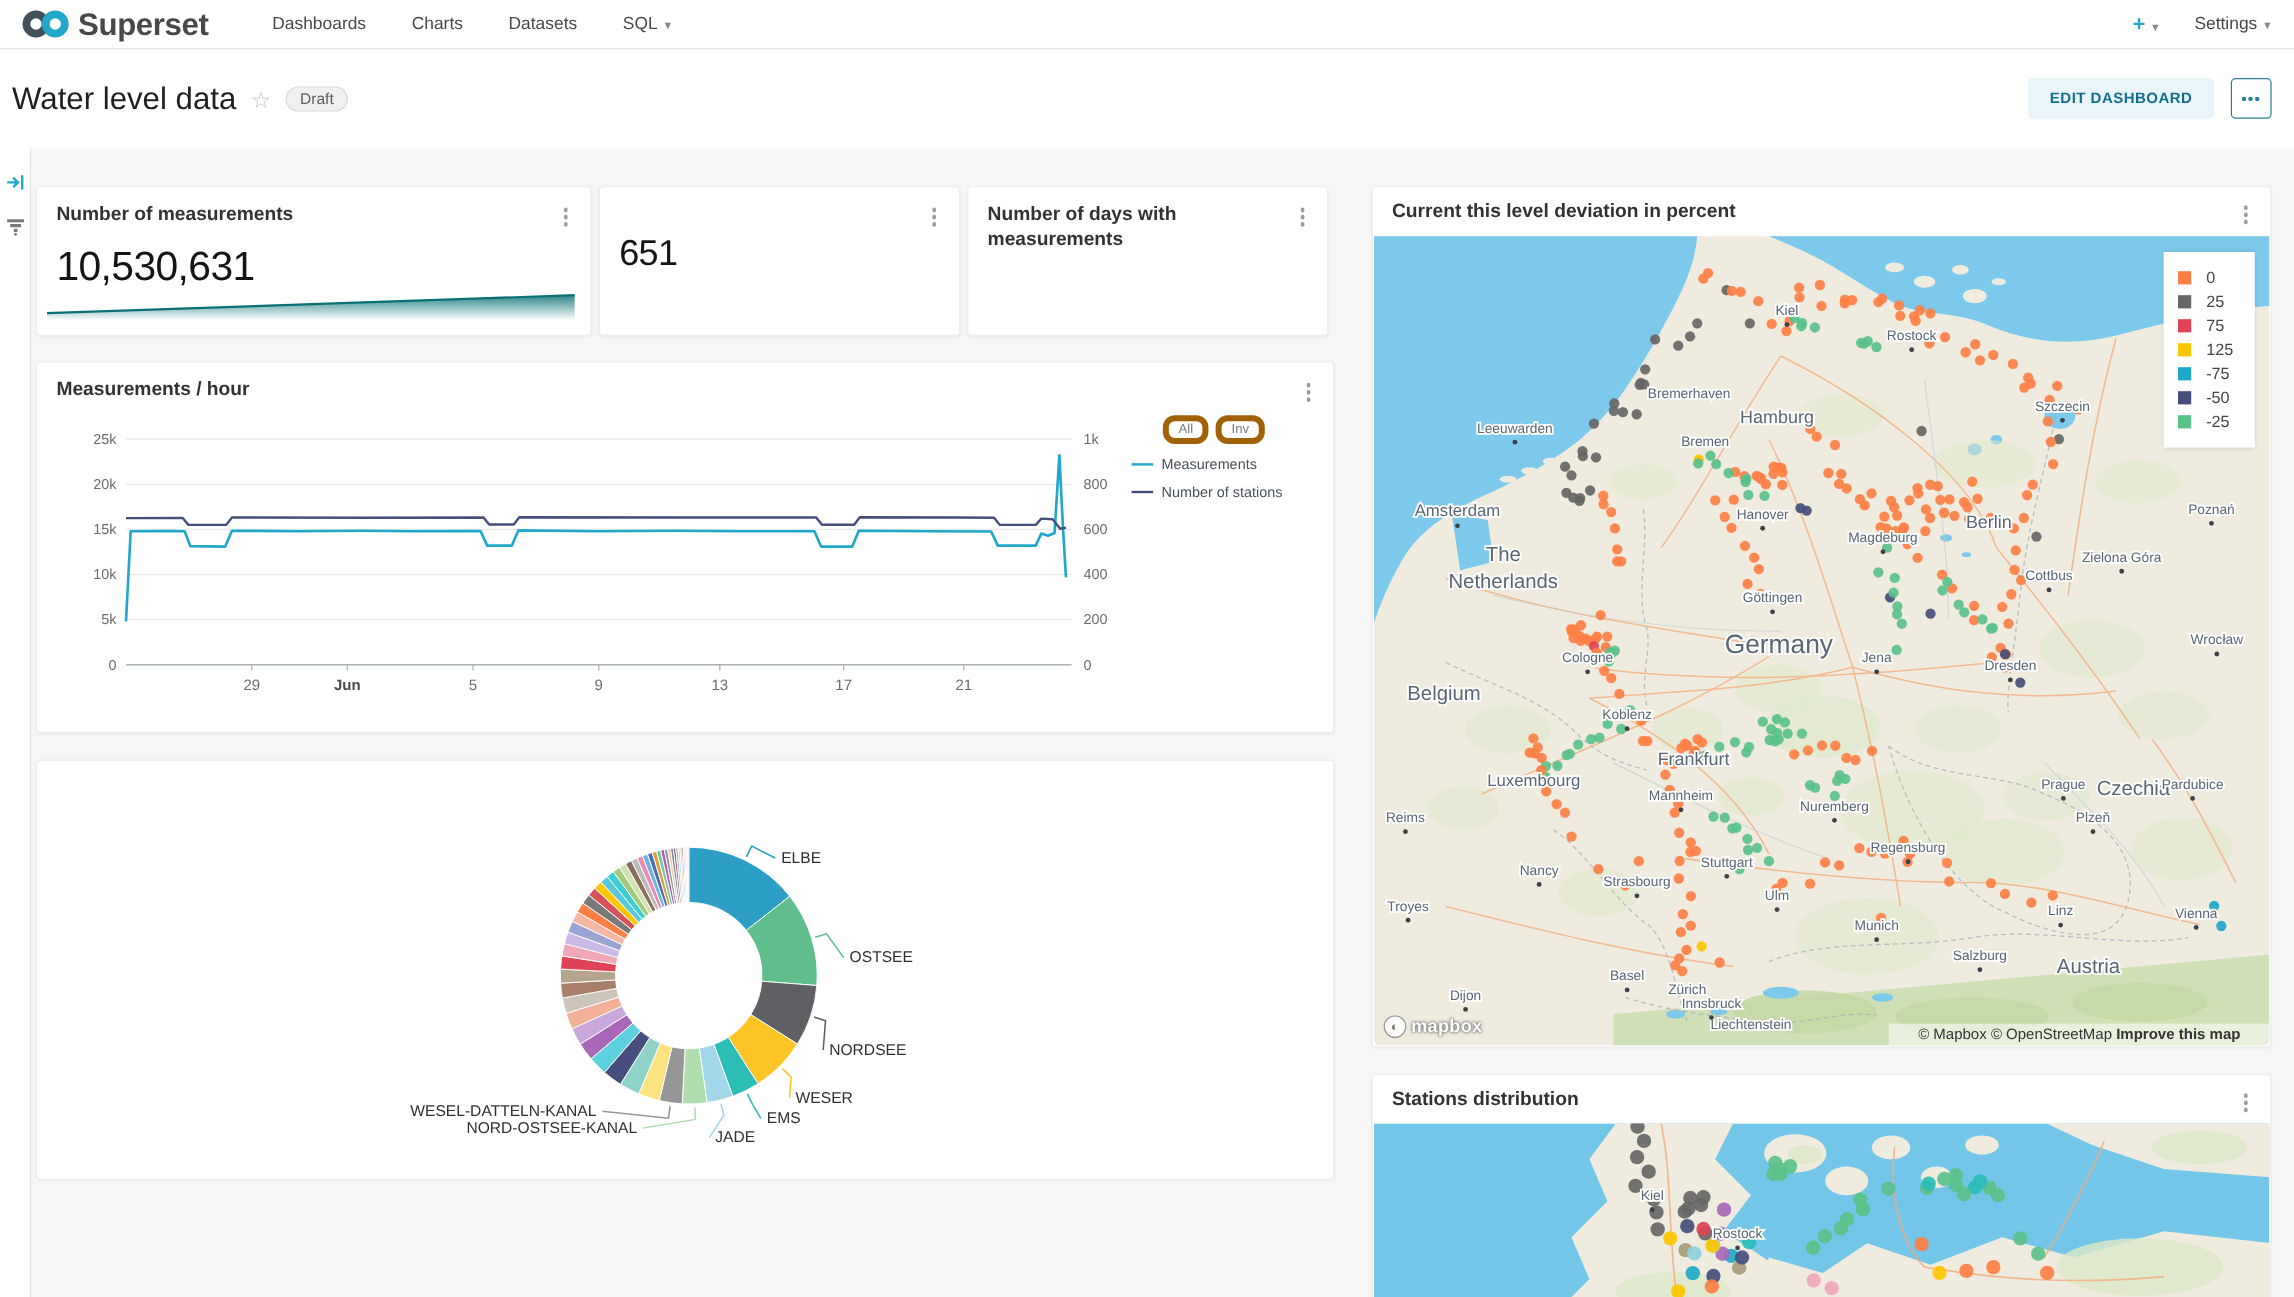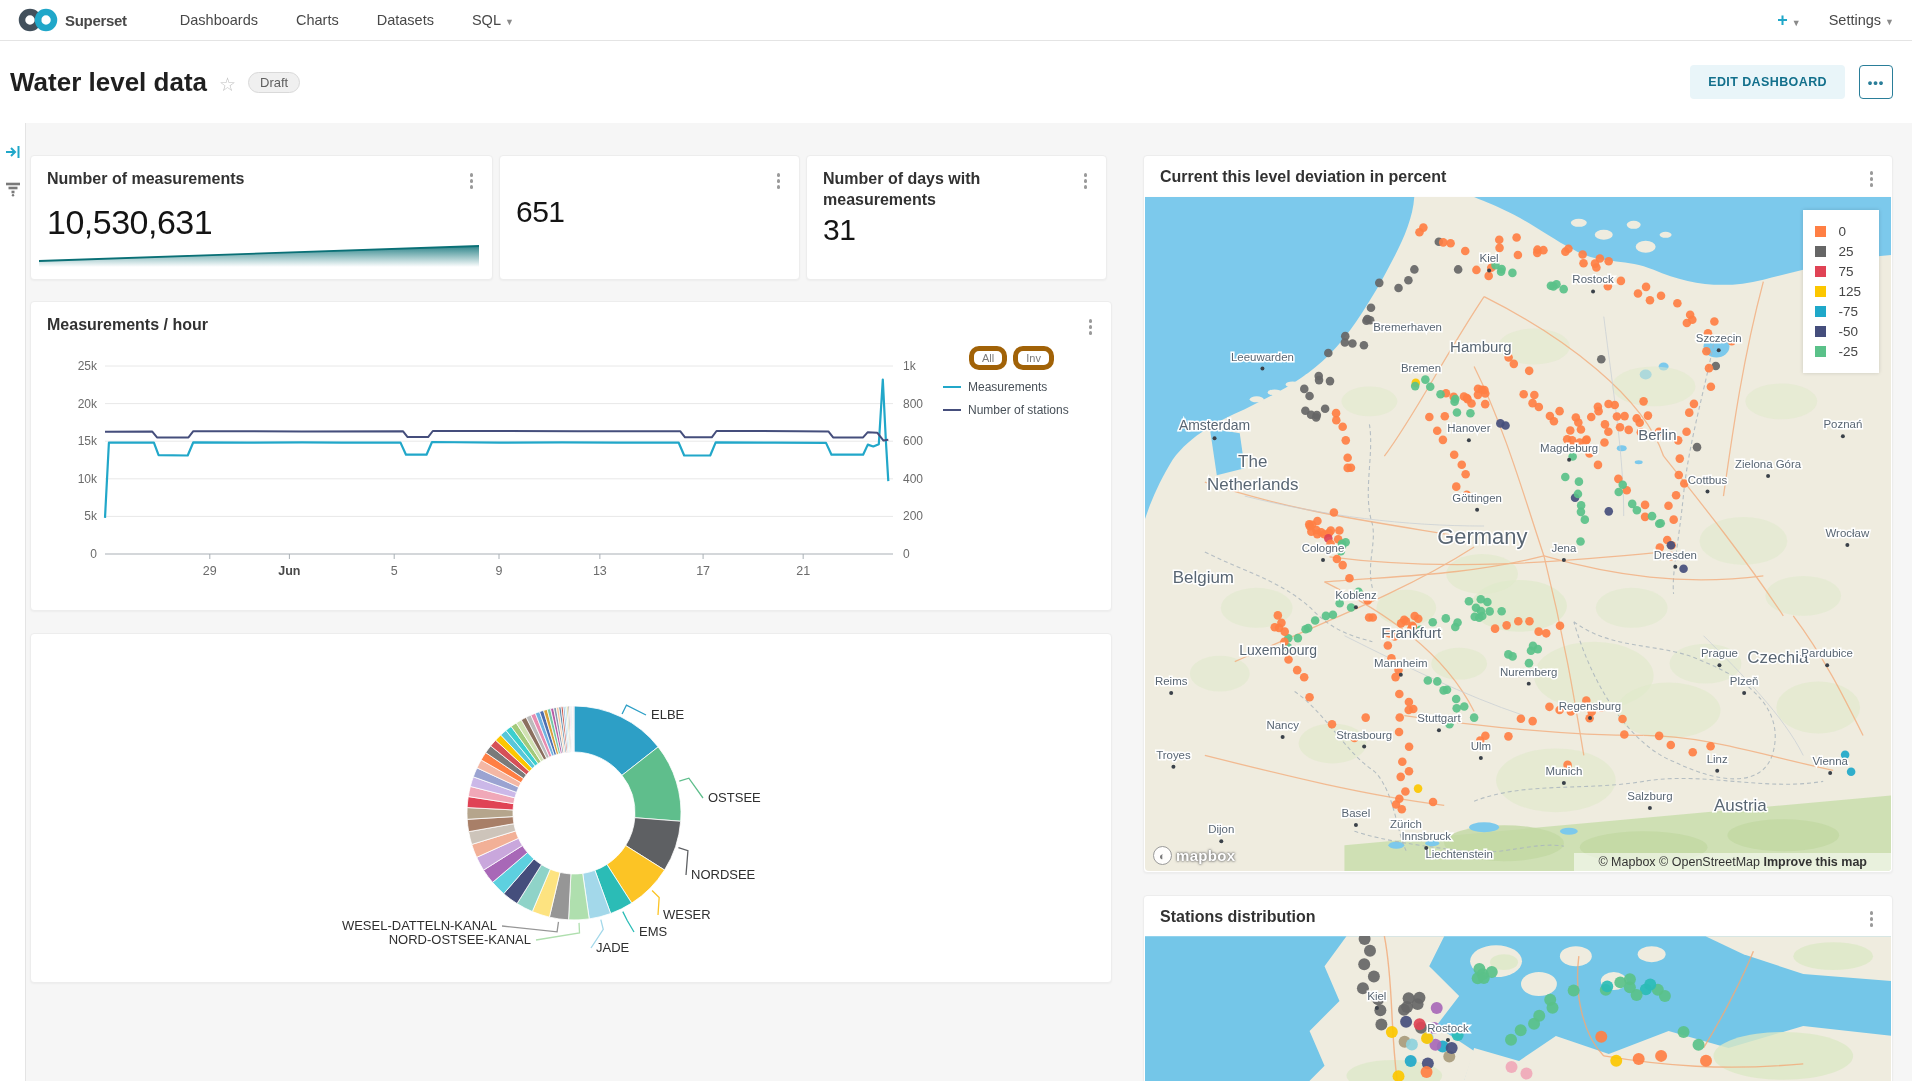--- a/index.html
+++ b/index.html
@@ -4,31 +4,31 @@
 <style>
   * { margin:0; padding:0; box-sizing:border-box; }
   html,body { width:1912px; height:1081px; overflow:hidden; background:#F6F6F6;
     font-family:"Liberation Sans", sans-serif; color:#323232; }
   .page { position:relative; width:1912px; height:1081px; }
 
   
   .nav { position:absolute; left:0; top:0; width:100%; height:41px; background:#fff;
     border-bottom:1px solid #E4E4E4; display:flex; align-items:center; padding:0 18px; z-index:30;}
   .brand { display:flex; align-items:center; gap:7px; margin-right:34px; cursor:pointer;}
-  .brand-name { font-size:15px; font-weight:bold; color:#484848; letter-spacing:-0.3px;}
+  .brand-name { font-size:26px; font-weight:bold; color:#484848; letter-spacing:-0.3px;}
   .nav-item { font-size:14.5px; color:#484848; padding:0 19px; cursor:pointer; }
   .nav-right { margin-left:auto; display:flex; align-items:center; gap:28px; }
   .caret { font-size:9px; color:#8a8a8a; margin-left:4px; }
   .plus { color:#20A7C9; font-size:18px; font-weight:bold; }
   .nav-settings { font-size:14.5px; color:#484848; cursor:pointer;}
 
   
   .dash-header { position:absolute; left:0; top:41px; width:100%; height:82px; background:#fff;
     display:flex; align-items:center; padding:0 19px 0 10px; z-index:20;}
-  .dash-title { font-size:26px; font-weight:bold; color:#1F1F1F; }
+  .dash-title { font-size:26px; font-weight:normal; color:#1F1F1F; }
   .fav-star { color:#C0C0C0; font-size:19px; margin:4px 0 0 12px; cursor:pointer;}
   .draft-pill { margin-left:12px; font-size:13px; color:#5F5F5F; background:#F0F0F0;
     border:1px solid #D9D9D9; border-radius:11px; padding:2px 11px; }
   .header-right { margin-left:auto; display:flex; align-items:flex-end; gap:14px; }
   .edit-btn { background:#E9F5F9; color:#13708C; border:none; border-radius:4px; height:34px;
     padding:0 18px; font-size:12.5px; font-weight:bold; letter-spacing:0.4px; cursor:pointer;
     font-family:"Liberation Sans",sans-serif;}
   .more-btn { width:34px; height:34px; border:1.5px solid #2A7E99; border-radius:4px; background:#fff;
     color:#2A7E99; font-size:13px; font-weight:bold; letter-spacing:1px; cursor:pointer; line-height:1;}
 
@@ -157,21 +157,20 @@
 
   <section class="card" style="left:806px;top:155px;width:301px;height:125px;">
     <div class="card-head">
       <span class="card-title" style="max-width:230px;">Number of days with measurements</span>
       <span class="kebab">
           <i></i>
           <i></i>
           <i></i>
         </span>
     </div>
-    <div class="kpi-value" style="padding-top:2px;font-size:30px;">31</div>
   </section>
 
   <section class="card" style="left:30px;top:301px;width:1082px;height:310px;">
     <div class="card-head">
       <span class="card-title">Measurements / hour</span>
       <span class="kebab">
           <i></i>
           <i></i>
           <i></i>
         </span>

